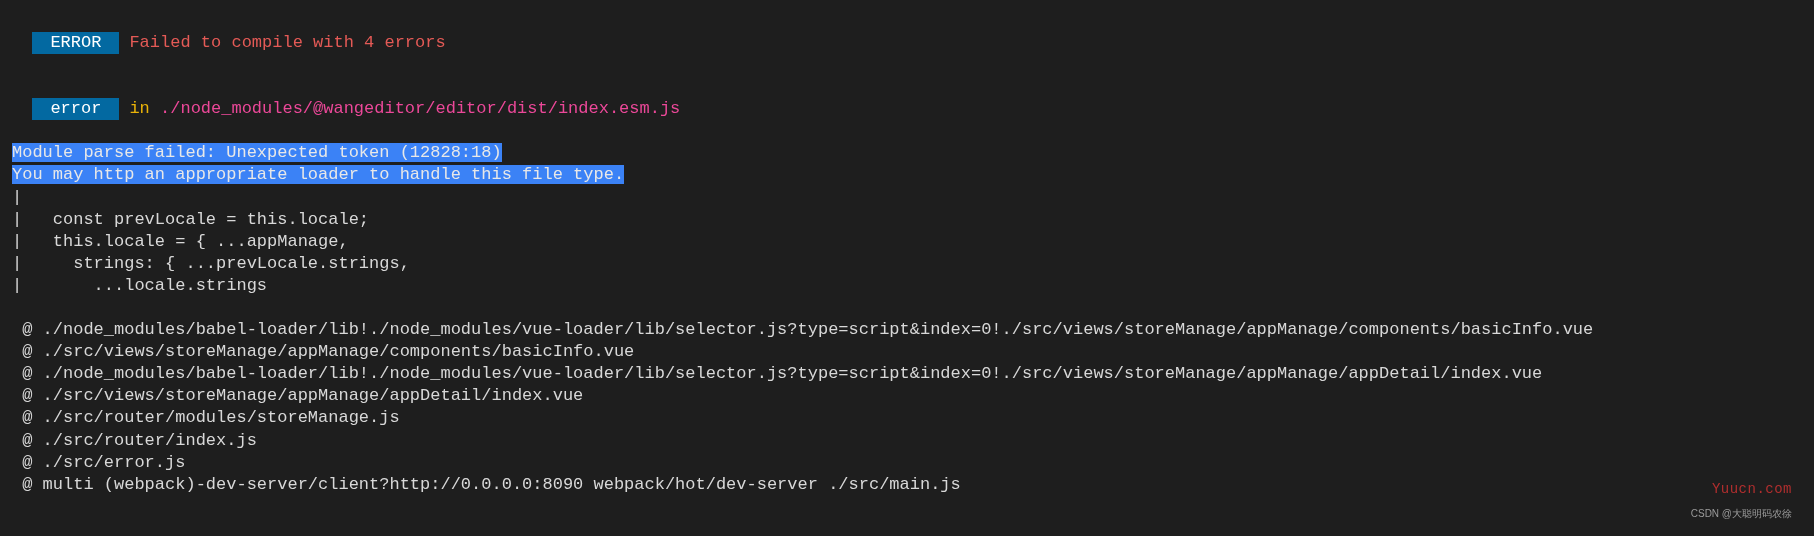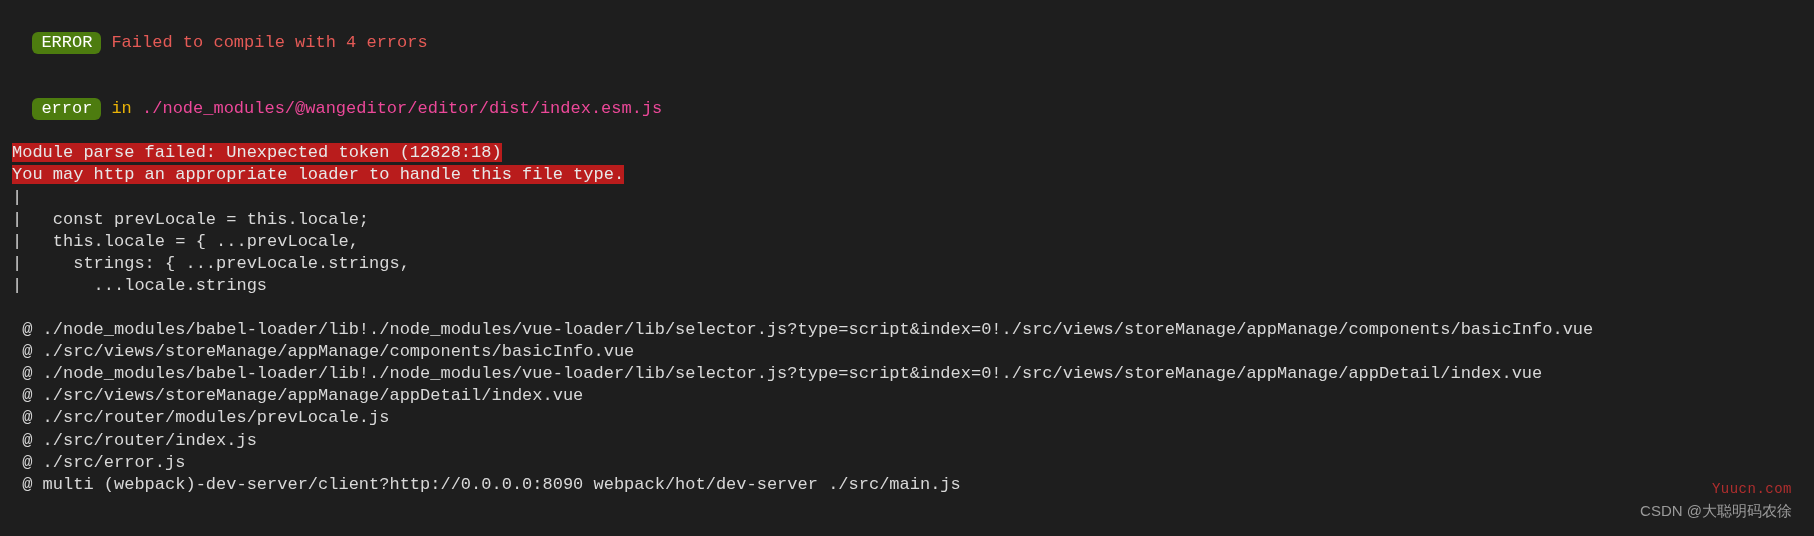--- a/index.html
+++ b/index.html
@@ -12,52 +12,51 @@
     padding: 10px 12px;
     white-space: nowrap;
     overflow: hidden;
     position: relative;
     width: 1814px;
     height: 536px;
   }
   .line { white-space: pre; }
   .badge {
     display: inline-block;
-    background: #4d7c0f;
+    background: #0369a1;
     color: #fff;
-    padding: 0 9px;
+    padding: 0 18px;
     margin-right: 10px;
-    border-radius: 6px;
   }
   .msg-red { color: #e45a56; }
   .msg-blue { color: #ec4899; }
   .msg-dim { color: #eab308; }
   .sel {
-    background: #b91c1c;
+    background: #3b82f6;
     color: #e8e8e8;
     text-align: right;
   }
   .spacer { height: 22px; }
   .watermark1 {
     position: absolute;
     right: 22px;
     bottom: 38px;
     color: #c03030;
     font-family: Liberation Mono, monospace;
     font-size: 14px;
     letter-spacing: 0.5px;
     opacity: 0.9;
   }
   .watermark2 {
     position: absolute;
     right: 22px;
     bottom: 16px;
     color: #9a9a9a;
     font-family: "Arial", sans-serif;
-    font-size: 15px;
+    font-size: 10px;
   }
 </style>
 </head>
 <body>
 
 <div class="line">
   <span class="badge">ERROR</span><span class="msg-red">Failed to compile with 4 errors</span>
 </div>
 
 <div class="spacer"></div>
@@ -66,29 +65,29 @@
   <span class="badge">error</span><span class="msg-dim">in </span><span class="msg-blue">./node_modules/@wangeditor/editor/dist/index.esm.js</span>
 </div>
 
 <div class="spacer"></div>
 
 <div class="line"><span class="sel">Module parse failed: Unexpected token (12828:18)</span></div>
 <div class="line"><span class="sel">You may http an appropriate loader to handle this file type.</span></div>
 
 <div class="line">|</div>
 <div class="line">|   const prevLocale = this.locale;</div>
-<div class="line">|   this.locale = { ...prevLocale,</div>
+<div class="line">|   this.locale = { ...appManage,</div>
 <div class="line">|     strings: { ...prevLocale.strings,</div>
 <div class="line">|       ...locale.strings</div>
 
 <div class="spacer"></div>
 
 <div class="line"> @ ./node_modules/babel-loader/lib!./node_modules/vue-loader/lib/selector.js?type=script&amp;index=0!./src/views/storeManage/appManage/components/basicInfo.vue</div>
 <div class="line"> @ ./src/views/storeManage/appManage/components/basicInfo.vue</div>
 <div class="line"> @ ./node_modules/babel-loader/lib!./node_modules/vue-loader/lib/selector.js?type=script&amp;index=0!./src/views/storeManage/appManage/appDetail/index.vue</div>
 <div class="line"> @ ./src/views/storeManage/appManage/appDetail/index.vue</div>
-<div class="line"> @ ./src/router/modules/prevLocale.js</div>
+<div class="line"> @ ./src/router/modules/storeManage.js</div>
 <div class="line"> @ ./src/router/index.js</div>
 <div class="line"> @ ./src/error.js</div>
 <div class="line"> @ multi (webpack)-dev-server/client?http://0.0.0.0:8090 webpack/hot/dev-server ./src/main.js</div>
 
 <div class="watermark1">Yuucn.com</div>
 <div class="watermark2">CSDN @大聪明码农徐</div>
 
 </body></html>

